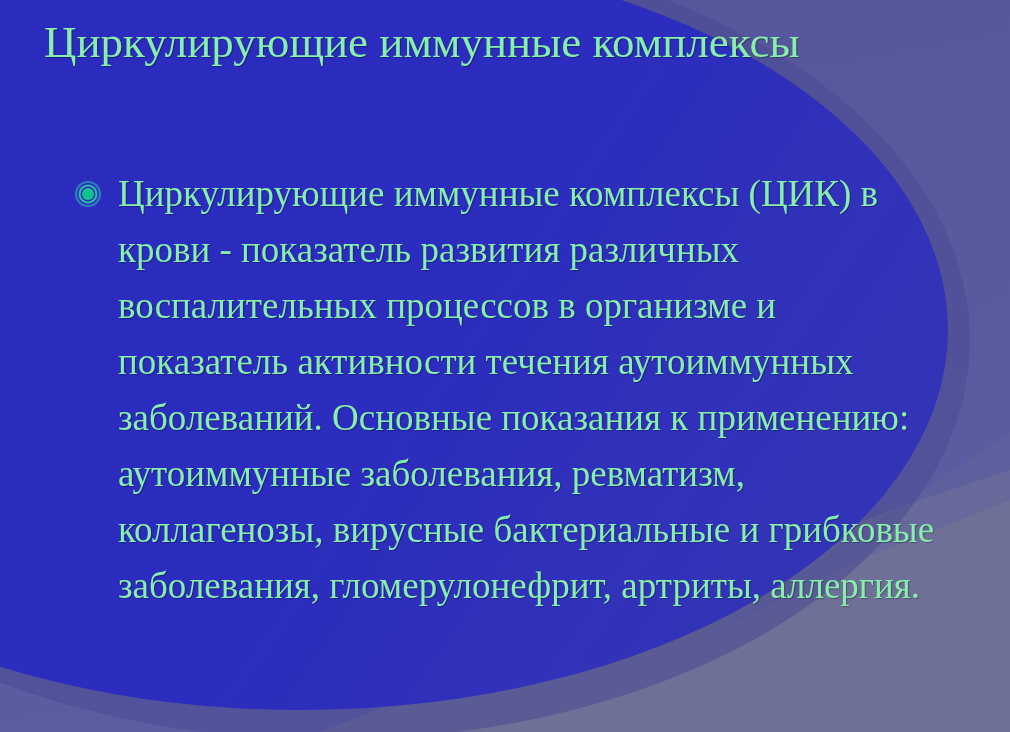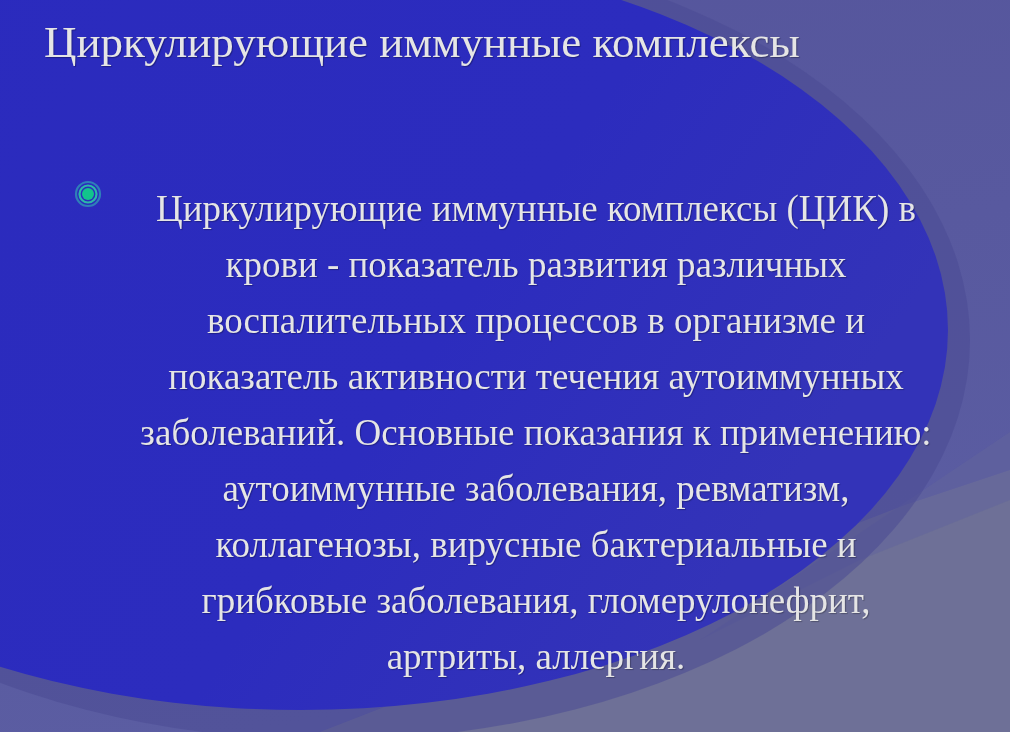--- a/index.html
+++ b/index.html
@@ -28,21 +28,21 @@
     position: absolute;
     left: 0; top: 0;
     width: 1010px;
     height: 732px;
   }
   .slide-title {
     position: absolute;
     left: 44px;
     top: 12px;
     width: 800px;
-    color: #e5e5e5;
+    color: #86efac;
     font-size: 45px;
     line-height: 60px;
     font-weight: normal;
     letter-spacing: 0px;
     text-shadow: 1px 1px 1px rgba(0,0,0,0.30);
     white-space: pre-line;
     margin: 0;
   }
   .body-block {
     position: absolute;
@@ -56,28 +56,27 @@
     flex: 0 0 auto;
     width: 28px;
     height: 28px;
     margin-top: 14px;
     margin-right: 16px;
     position: relative;
   }
   .bullet-marker svg { display: block; }
   .body-text {
     flex: 1 1 auto;
-    color: #e5e5e5;
+    color: #86efac;
     font-size: 37px;
     line-height: 56px;
     text-shadow: 1px 1px 1px rgba(0,0,0,0.28);
     white-space: pre-line;
-    margin: 15px;
+    margin: 0;
     padding: 0;
-    text-align: center;
   }
 </style>
 </head>
 <body>
 
 <div id="slide">
 
   <svg class="bg-svg" viewBox="0 0 1010 732" preserveAspectRatio="none">
     <defs>
       <linearGradient id="slateGrad" x1="0" y1="0" x2="0.25" y2="1">

